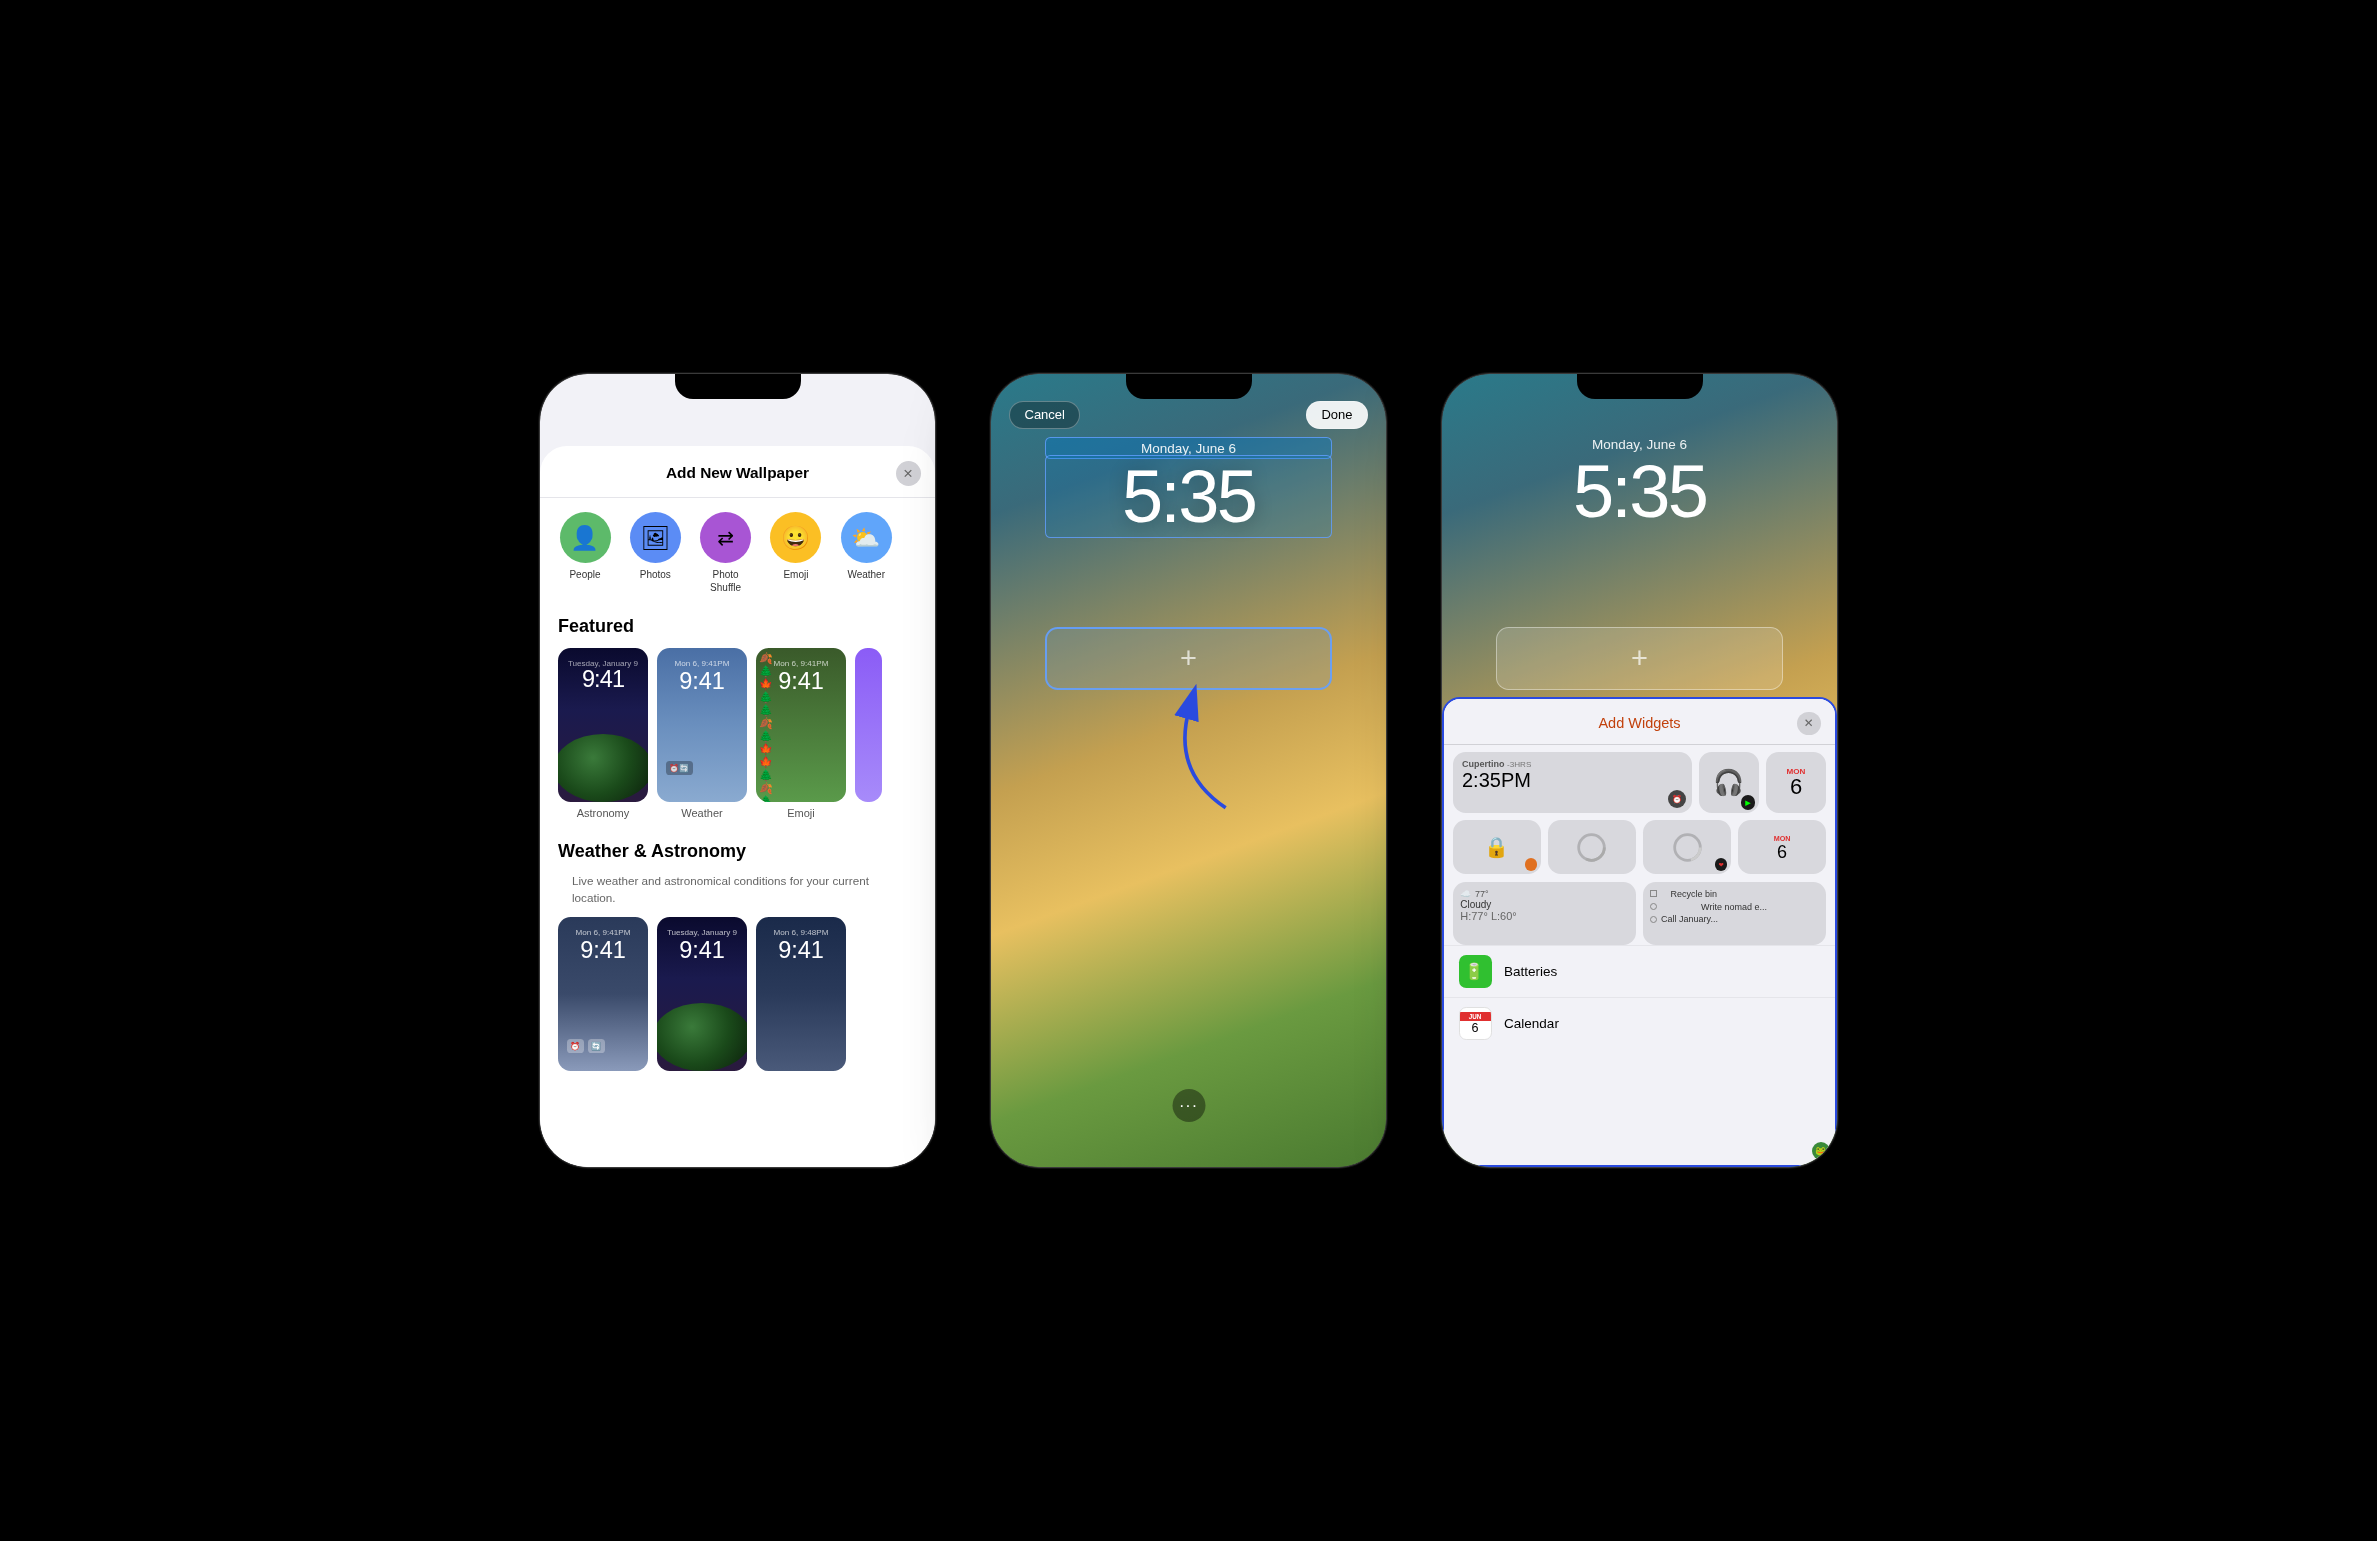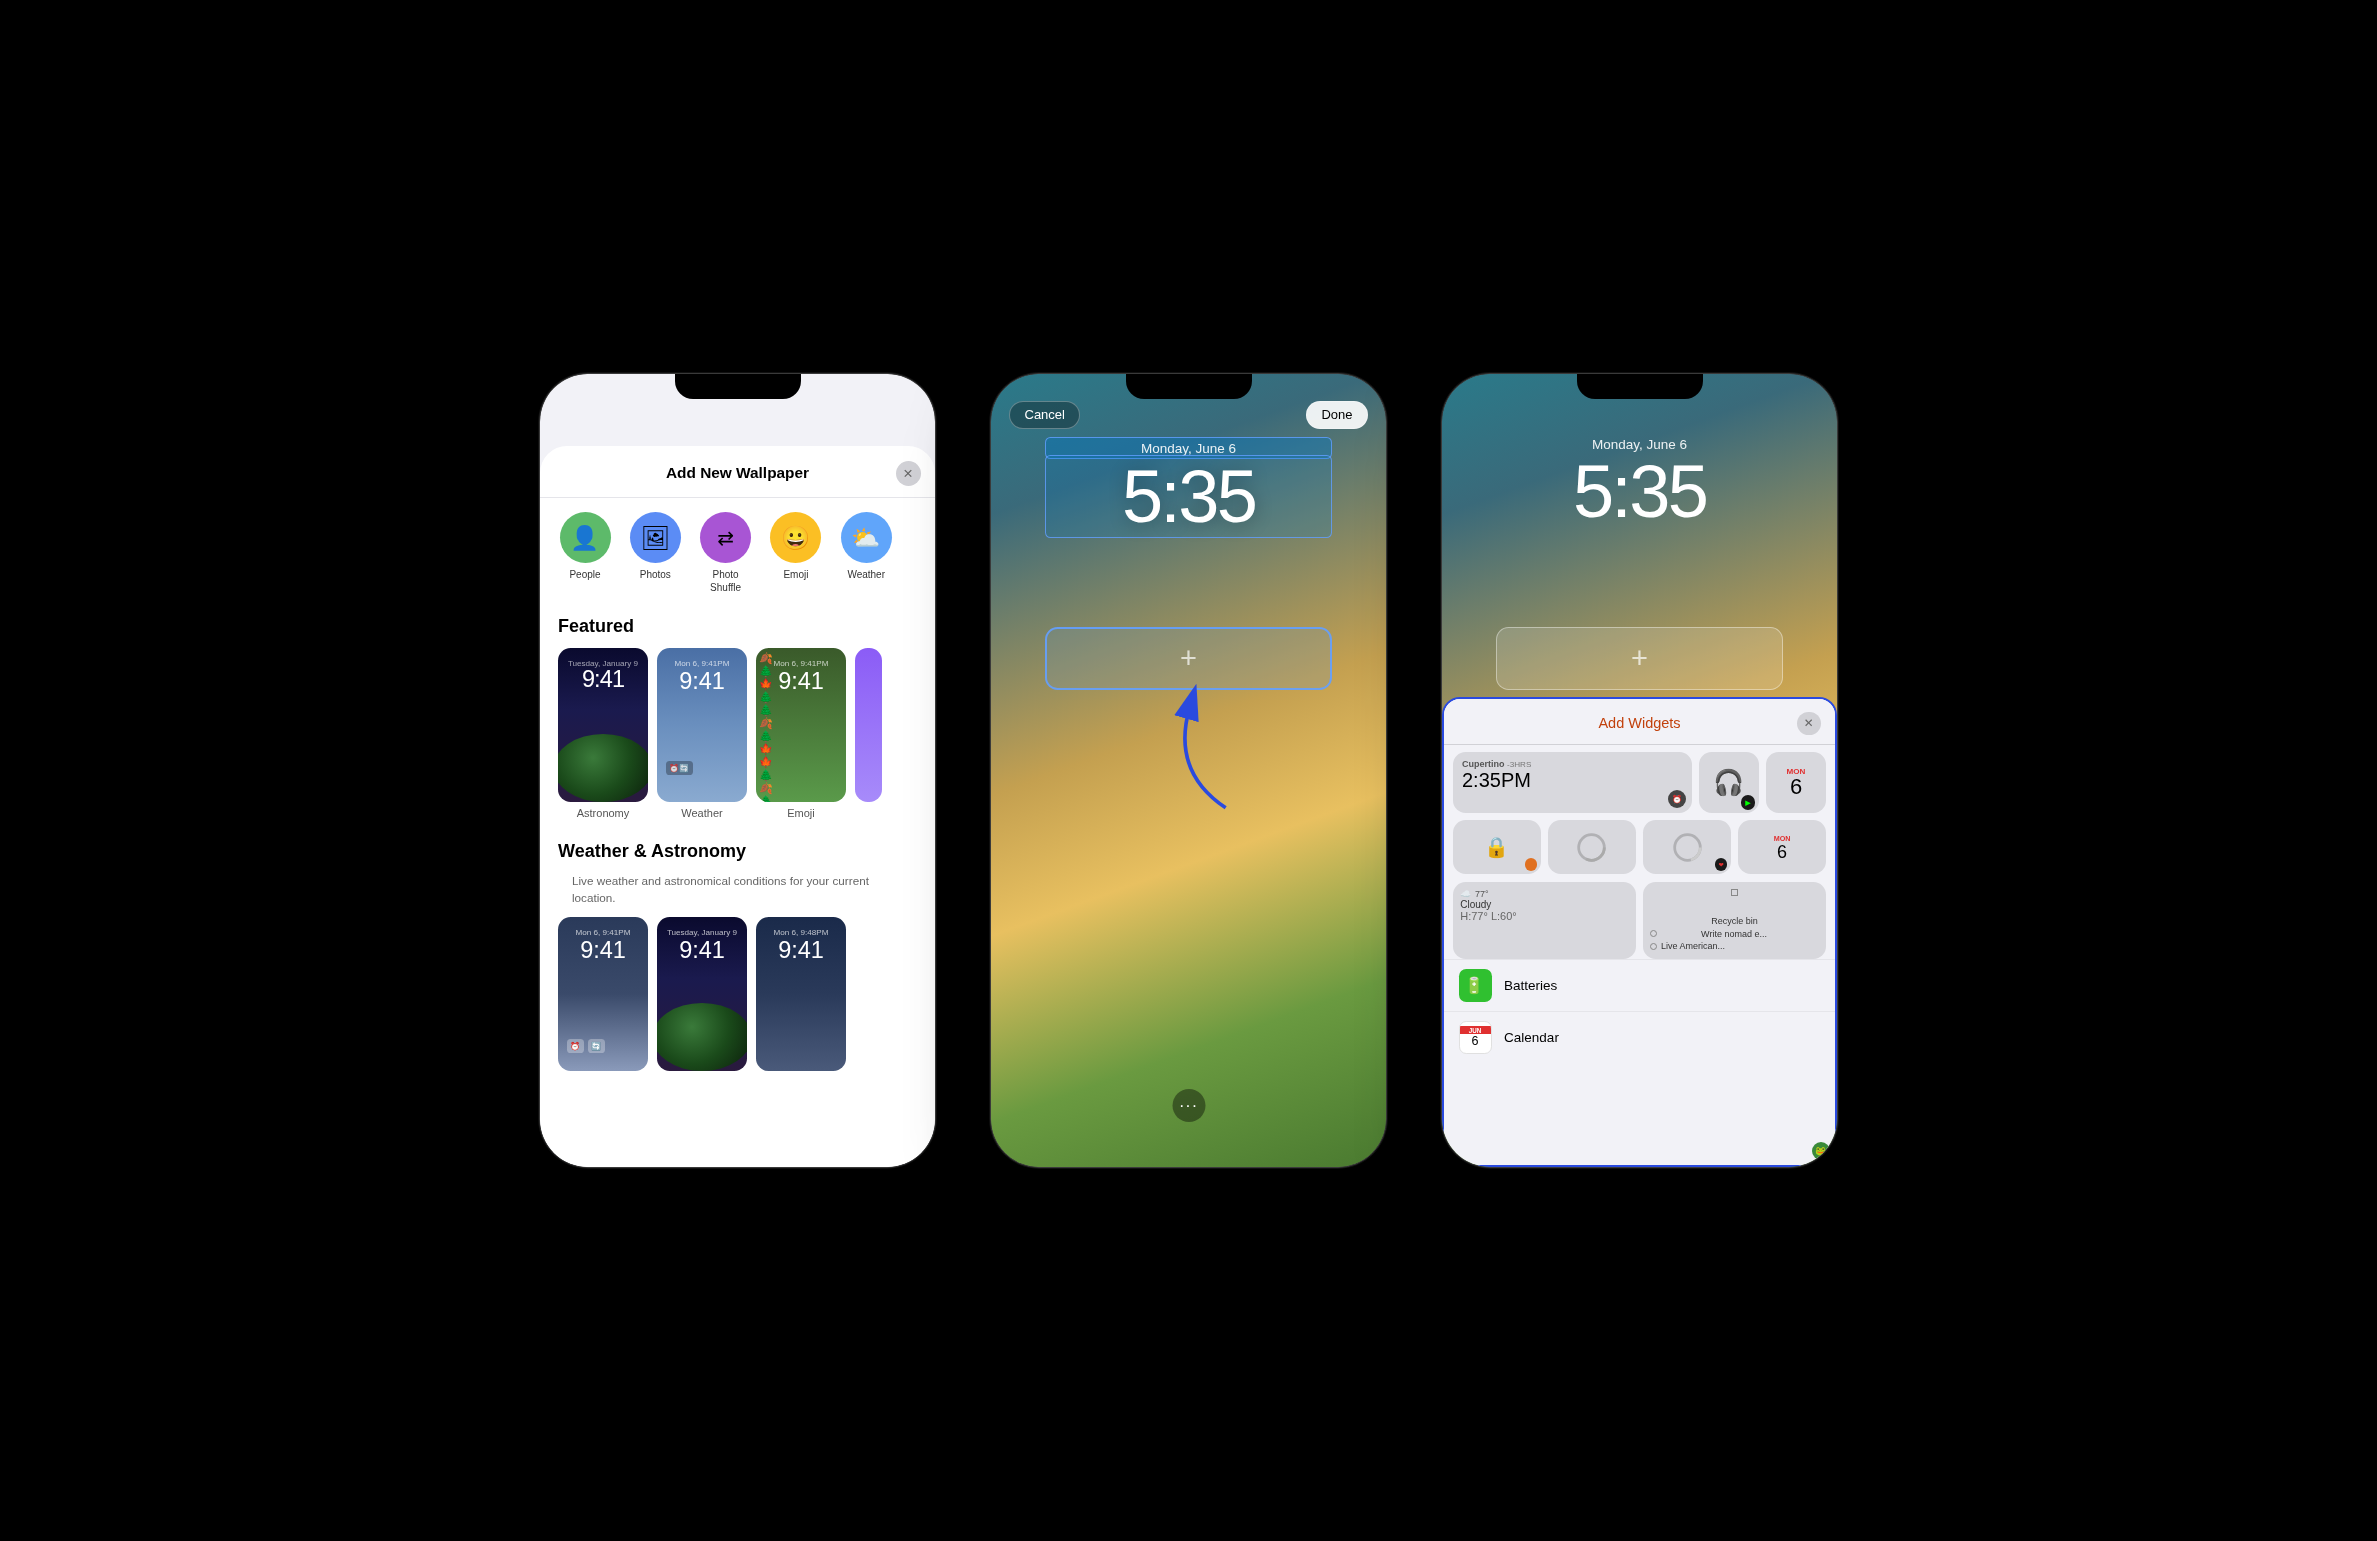--- a/index.html
+++ b/index.html
@@ -661,31 +661,31 @@
           </div>
           <div style="font-size:10px;color:#333;">Cloudy</div>
           <div style="font-size:11px;color:#666;">H:77° L:60°</div>
           <div style="position:absolute;right:5.4px;bottom:5.4px;">
             <div style="width:18px;height:18px;background:#3a8a3a;border-radius:50%;display:flex;align-items:center;justify-content:center;">
               <span style="font-size:9px;color:#fff;">🐸</span>
             </div>
           </div>
         </div>
         <div style="background:#d8d8dd;border-radius:12.6px;padding:7.2px;min-height:63px;">
-          <div style="display:flex;align-items:center;gap:20px;margin-bottom:2.7px;flex-direction:column;">
+          <div style="display:flex;align-items:center;gap:13px;margin-bottom:2.7px;">
             <div style="width:7.2px;height:7.2px;border:1.4px solid #888;border-radius:50;"></div>
             <span style="font-size:9px;color:#333;">Recycle bin</span>
           </div>
           <div style="display:flex;align-items:center;gap:3.6px;margin-bottom:2.7px;">
             <div style="width:7.2px;height:7.2px;border:1.4px solid #888;border-radius:50%;"></div>
             <span style="font-size:9px;color:#333;margin-left:40px;">Write nomad e...</span>
           </div>
           <div style="display:flex;align-items:center;gap:3.6px;">
             <div style="width:7.2px;height:7.2px;border:1.4px solid #888;border-radius:50%;"></div>
-            <span style="font-size:9px;color:#333;">Live American...</span>
+            <span style="font-size:9px;color:#333;">Call January...</span>
           </div>
         </div>
       </div>
 
       <div class="app-list-item">
         <div class="app-icon-batteries">🔋</div>
         <span class="app-name">Batteries</span>
       </div>
       <div class="app-list-item">
         <div class="app-icon-calendar" style="flex-direction:column;">

